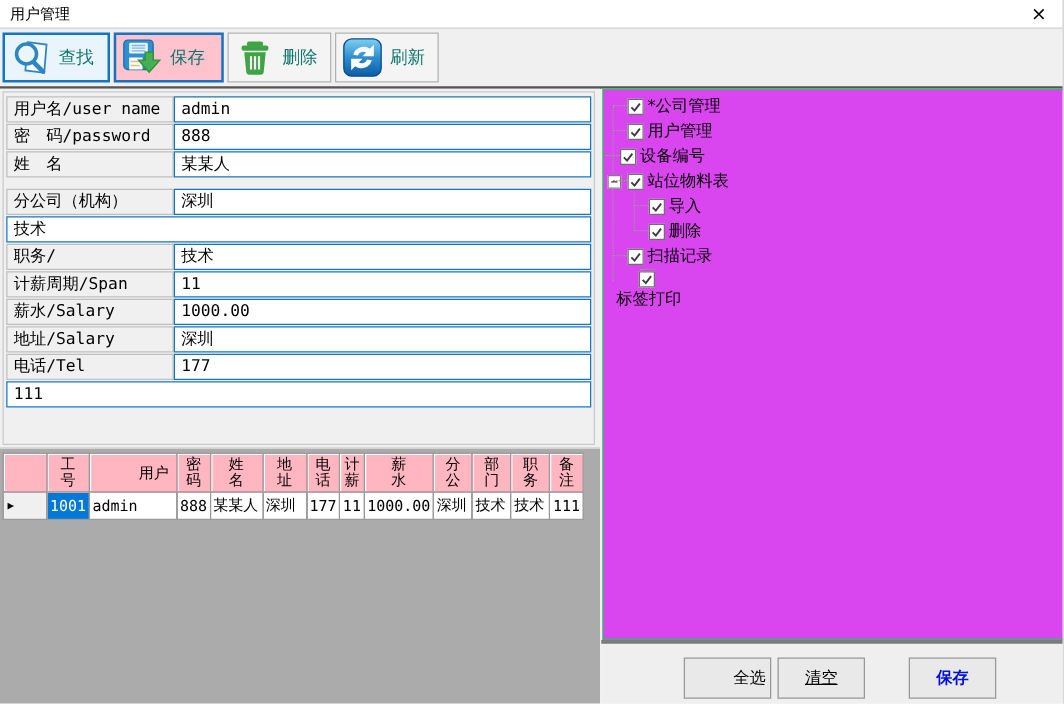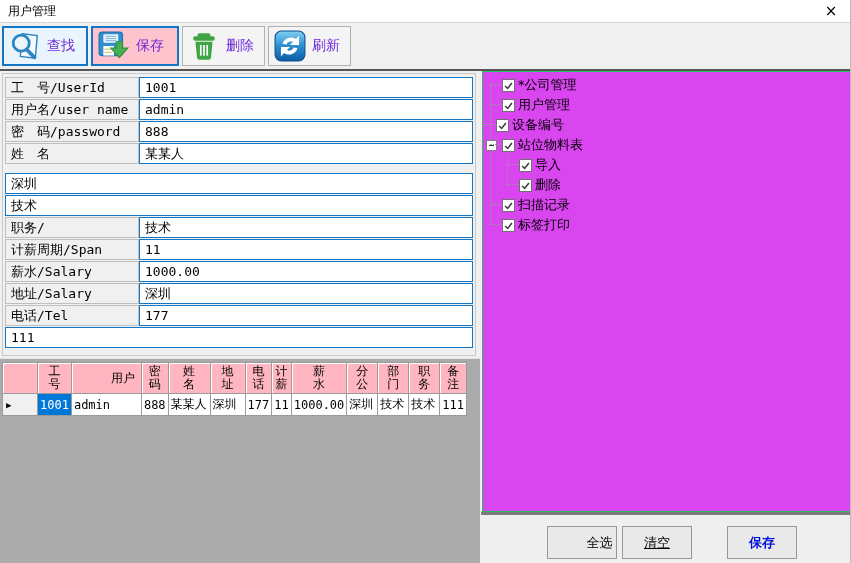--- a/index.html
+++ b/index.html
@@ -11,21 +11,21 @@
   .title{position:absolute;left:8px;top:3px;font-size:12px;color:#000;}
   .close-btn{position:absolute;right:8px;top:1px;width:22px;height:20px;text-align:center;
              font-size:15px;line-height:20px;color:#000;cursor:default;}
   
   .toolbar{position:absolute;left:0;top:22px;width:100%;height:46px;background:#f0f0f0;
            border-top:1px solid #d5d5d5;border-bottom:3px solid #565656;box-sizing:content-box;
            display:flex;align-items:center;padding-left:2px;}
   .tb-btn{display:inline-flex;align-items:center;height:40px;width:83px;margin-right:3px;
           background:#f4f4f4;border:1px solid #b2b2b2;padding:0 0 0 4px;box-sizing:border-box;cursor:default;}
   .tb-btn .tb-icon{width:34px;height:34px;display:inline-flex;align-items:center;justify-content:center;}
-  .tb-btn .tb-label{font-size:14px;color:#6d28d9;margin-left:5px;white-space:nowrap;}
+  .tb-btn .tb-label{font-size:14px;color:#0f766e;margin-left:5px;white-space:nowrap;}
   .tb-btn.tb-find{background:#e9f4fd;border:2px solid #1276c4;width:86px;}
   .tb-btn.tb-save{background:#ffc3ce;border:2px solid #1276c4;width:88px;}
   
   .main{position:absolute;left:0;top:71px;width:100%;height:492px;background:#f0f0f0;}
   .left-panel{position:absolute;left:0;top:0;width:480px;height:492px;background:#f0f0f0;}
   
   .form-area{position:absolute;left:2px;top:2px;width:474px;height:283px;background:#f0f0f0;
              border:1px solid #c9c9c9;box-sizing:border-box;padding:3px 2px 0 2px;}
   .f-row{display:flex;height:21px;margin-bottom:1px;}
   .f-row.gap-after{margin-bottom:9px;}
@@ -131,36 +131,33 @@
           </svg>
         </span>
         <span class="tb-label">刷新</span>
       </div>
     </div>
 
   <div class="main">
     <div class="left-panel">
       <div class="form-area">
           <div class="f-row">
-            <div class="f-label">工　号/UserId</div>
-            <div class="f-input">1001</div>
-          </div>
-          <div class="f-row">
             <div class="f-label">用户名/user name</div>
             <div class="f-input">admin</div>
           </div>
           <div class="f-row">
             <div class="f-label">密　码/password</div>
             <div class="f-input">888</div>
           </div>
           <div class="f-row gap-after">
             <div class="f-label">姓　名</div>
             <div class="f-input">某某人</div>
           </div>
           <div class="f-row">
+            <div class="f-label">分公司（机构）</div>
             <div class="f-input">深圳</div>
           </div>
           <div class="f-row">
             <div class="f-input">技术</div>
           </div>
           <div class="f-row">
             <div class="f-label">职务/</div>
             <div class="f-input">技术</div>
           </div>
           <div class="f-row">
@@ -295,21 +292,21 @@
           </div>
           <div class="tree-item" style="top: 123px; left: 7px; align-items: center;">
             <span class="tree-dash" style="width: 12px;"></span>
             <span class="cb">
               <svg width="11" height="11" viewBox="0 0 13 13">
                 <polyline points="2.5,7 5.5,10 10.5,3.5" stroke="#3c3c3c" stroke-width="1.8" fill="none"></polyline>
               </svg>
             </span>
             <span class="tree-label">扫描记录</span>
           </div>
-          <div class="tree-item" style="top: 143px; left: 7px;">
+          <div class="tree-item" style="top: 143px; left: 7px; flex-direction: column;">
             <span class="tree-dash" style="width: 12px;"></span>
             <span class="cb">
               <svg width="11" height="11" viewBox="0 0 13 13">
                 <polyline points="2.5,7 5.5,10 10.5,3.5" stroke="#3c3c3c" stroke-width="1.8" fill="none"></polyline>
               </svg>
             </span>
             <span class="tree-label">标签打印</span>
           </div>
         </div>
       <div class="btnbar">

